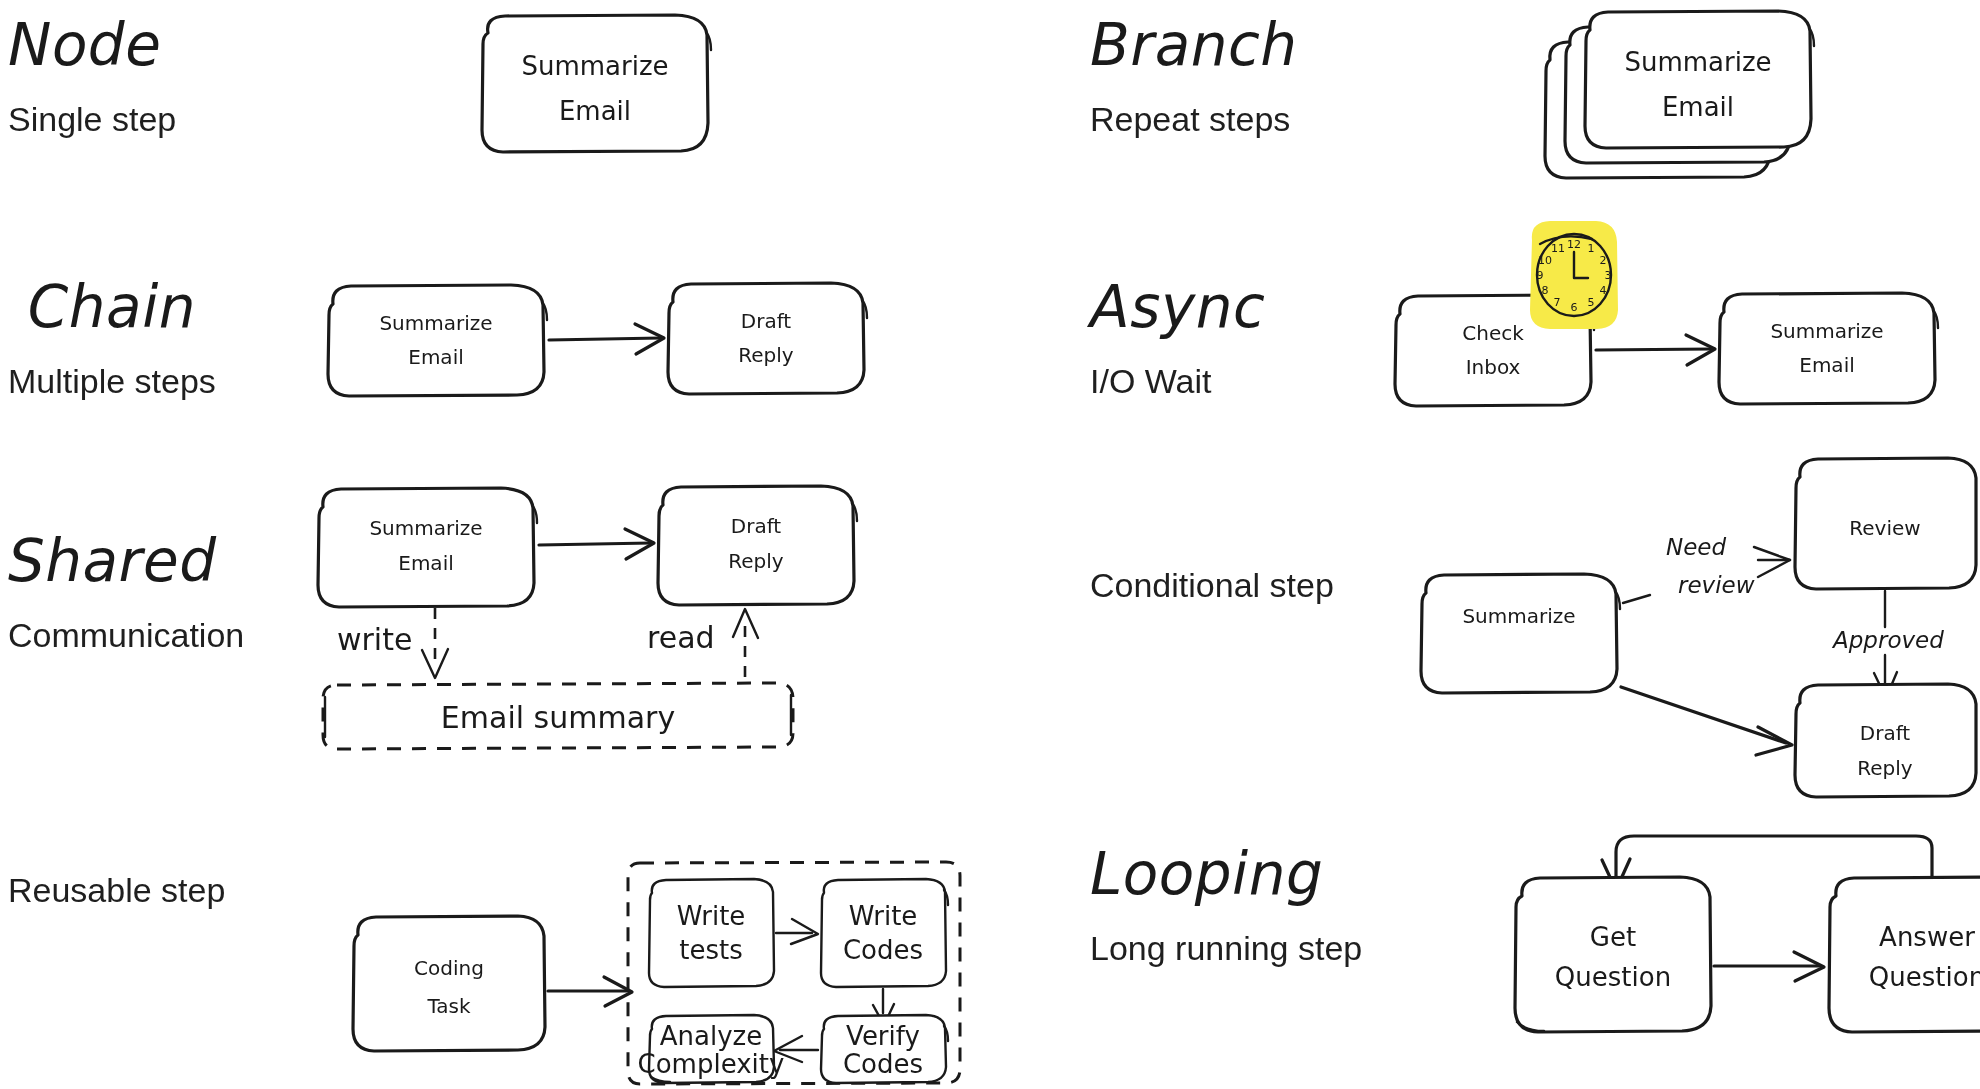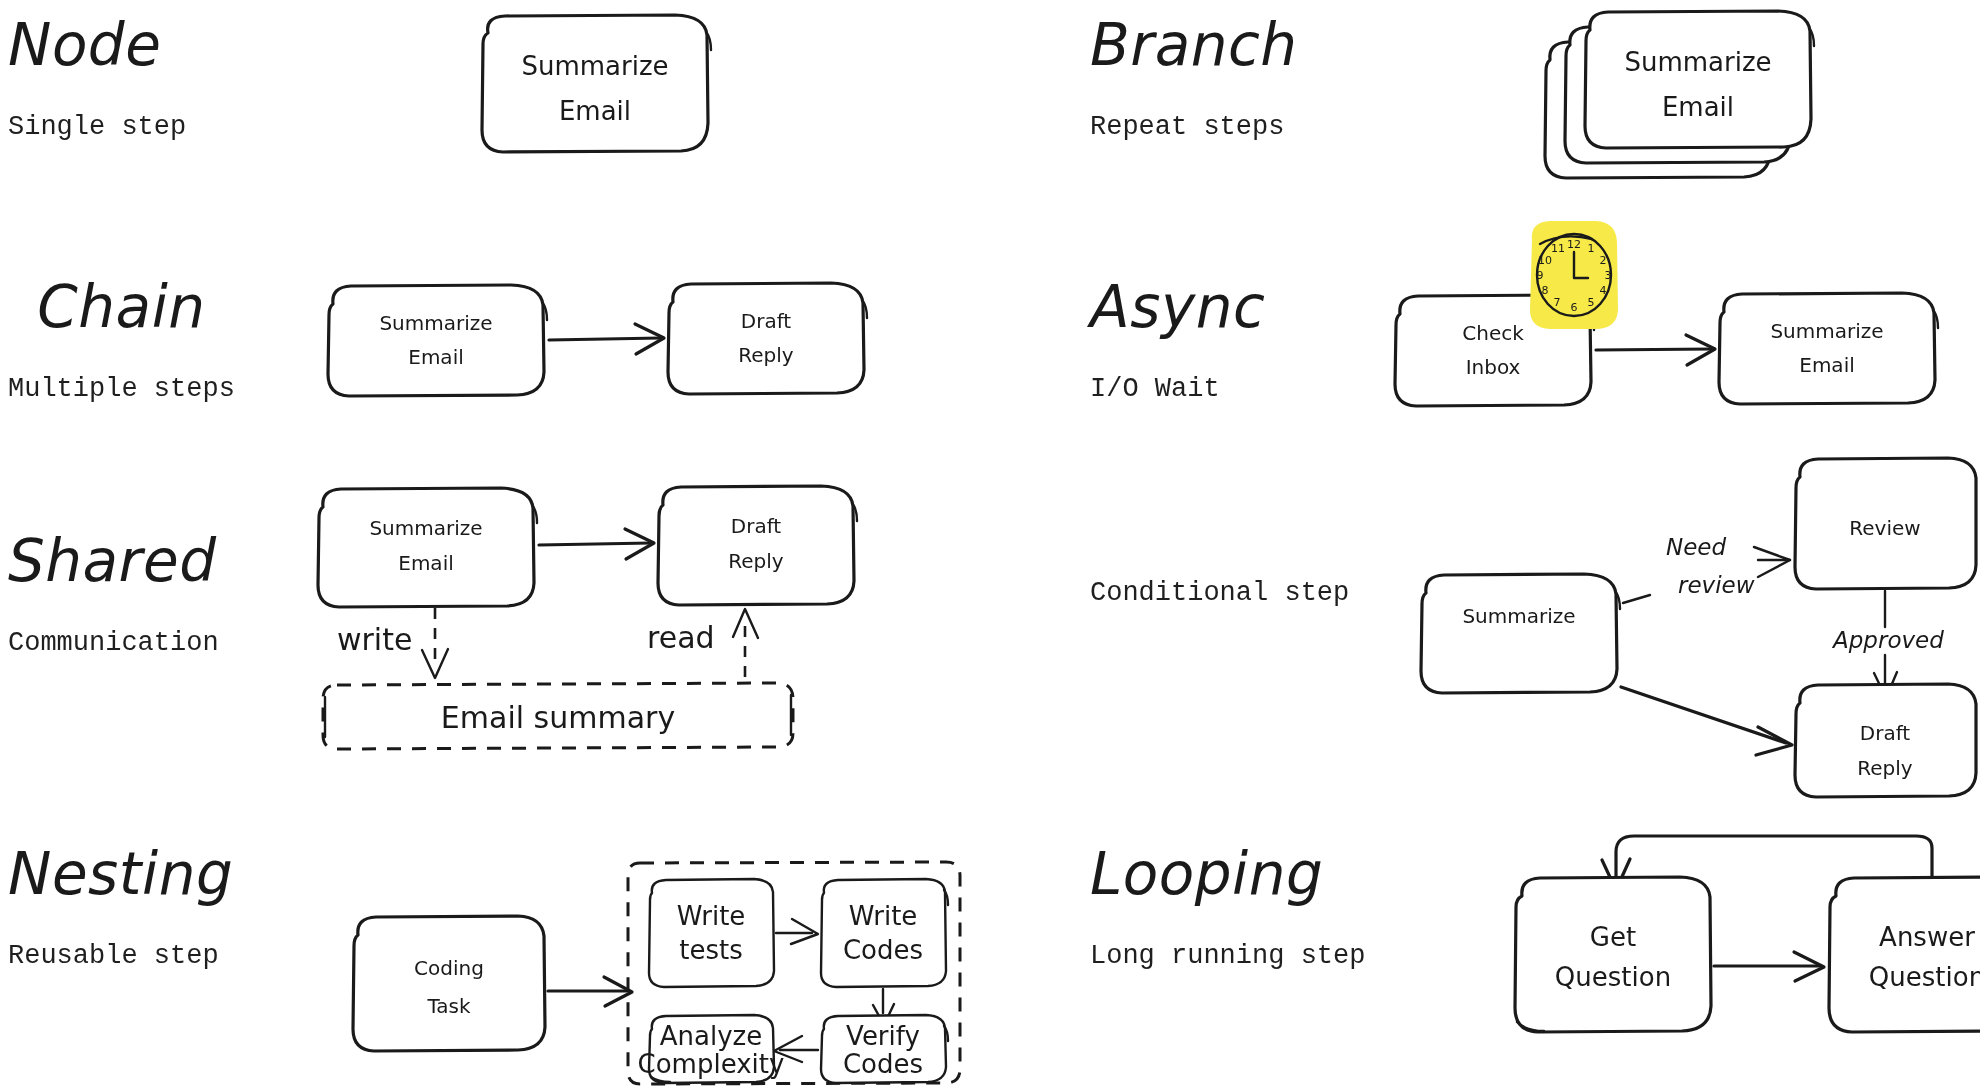--- a/index.html
+++ b/index.html
@@ -27,27 +27,27 @@
     font-family: "DejaVu Sans", sans-serif;
     font-size: 58px;
     font-weight: 400;
     font-style: italic;
     letter-spacing: 0.5px;
     color: #1a1a1a;
     white-space: nowrap;
     line-height: 1;
   }
   .pattern-sub {
-    font-family: Liberation Mono, monospace;
-    font-size: 27px;
+    font-family: Liberation Sans, sans-serif;
+    font-size: 34px;
     font-weight: 400;
     color: #1f1f1f;
     white-space: nowrap;
     line-height: 1;
-    margin-top: 40px;
+    margin-top: 28px;
   }
   .diagram {
     position: absolute;
   }
   svg { display: block; overflow: visible; }
   .nodetext {
     font-family: "DejaVu Sans", sans-serif;
     font-size: 26px;
     fill: #1a1a1a;
   }
@@ -305,21 +305,20 @@
 
       <g>
         <path class="stroke boxfill" d="M382 248 Q380 231 400 230 L530 229 Q556 230 558 249 L558 318 Q557 340 531 341 L398 342 Q377 341 377 320 L378 259 Q378 251 382 248 Z"></path>
       </g>
       <text class="nodetext small" x="467" y="285" text-anchor="middle">Draft</text>
       <text class="nodetext small" x="467" y="320" text-anchor="middle">Reply</text>
     </svg>
   </div>
 
   <div class="label-block" style="left:8px; top:845px;">
-    <div class="pattern-title">Nesting</div>
     <div class="pattern-sub">Reusable step</div>
   </div>
 
   <div class="diagram" style="left:340px; top:845px;">
     <svg width="630" height="244" viewBox="0 0 630 244">
       <g>
         <path class="stroke boxfill" d="M18 90 Q16 73 36 72 L178 71 Q202 72 204 91 L205 182 Q204 204 178 205 L34 206 Q13 205 13 184 L14 101 Q14 93 18 90 Z"></path>
       </g>
       <text class="nodetext small" x="109" y="130" text-anchor="middle">Coding</text>
       <text class="nodetext small" x="109" y="168" text-anchor="middle">Task</text>

